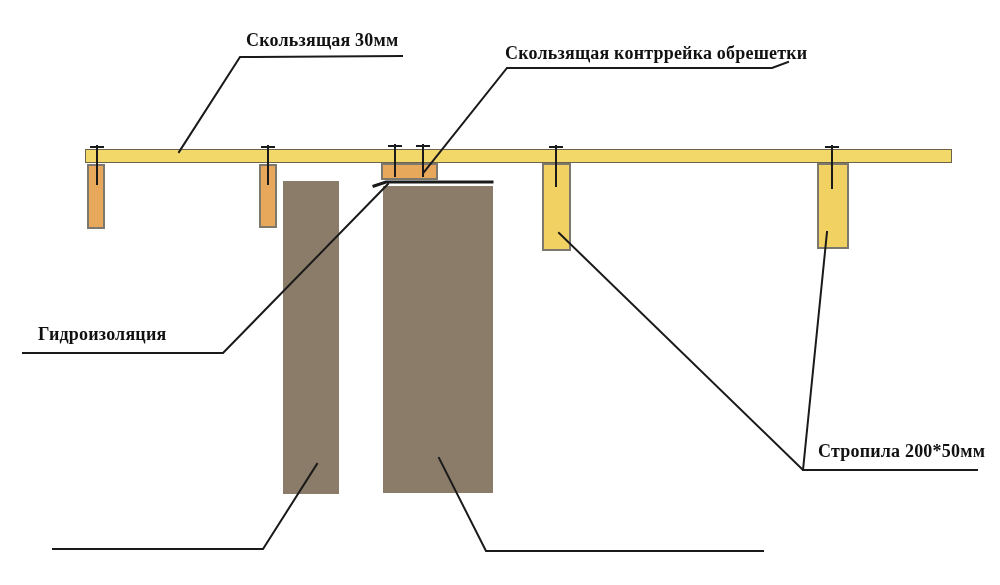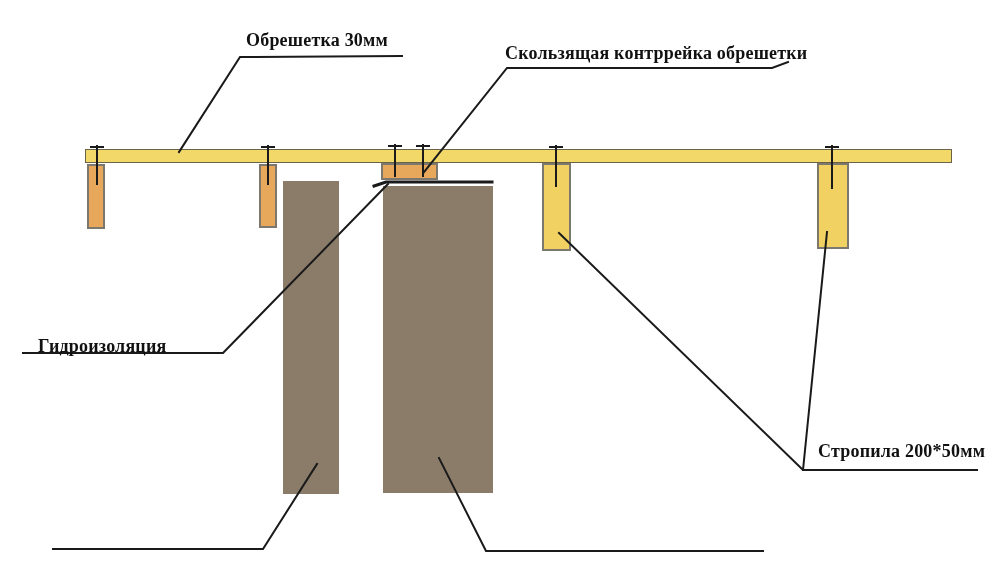--- a/index.html
+++ b/index.html
@@ -95,22 +95,22 @@
     <g>
       <line x1="550" y1="147" x2="562" y2="147"></line>
         <line x1="556" y1="146" x2="556" y2="186"></line>
     </g>
     <g>
       <line x1="826" y1="147" x2="838" y2="147"></line>
         <line x1="832" y1="146" x2="832" y2="188"></line>
     </g>
   </svg>
 
-  <div class="lbl" style="left:246px;top:30px;">Обрешетка 30мм</div>
+  <div class="lbl" style="left:246px;top:30px;">Скользящая 30мм</div>
 
   <div class="lbl" style="left:505px;top:43px;text-align:right;">Скользящая контррейка обрешетки</div>
 
-  <div class="lbl" style="left:38px;top:324px;margin-top:12px;">Гидроизоляция</div>
+  <div class="lbl" style="left:38px;top:324px;">Гидроизоляция</div>
 
 
 
   <div class="lbl" style="left:818px;top:441px;">Стропила 200*50мм</div>
 </div>
 
 </body></html>

